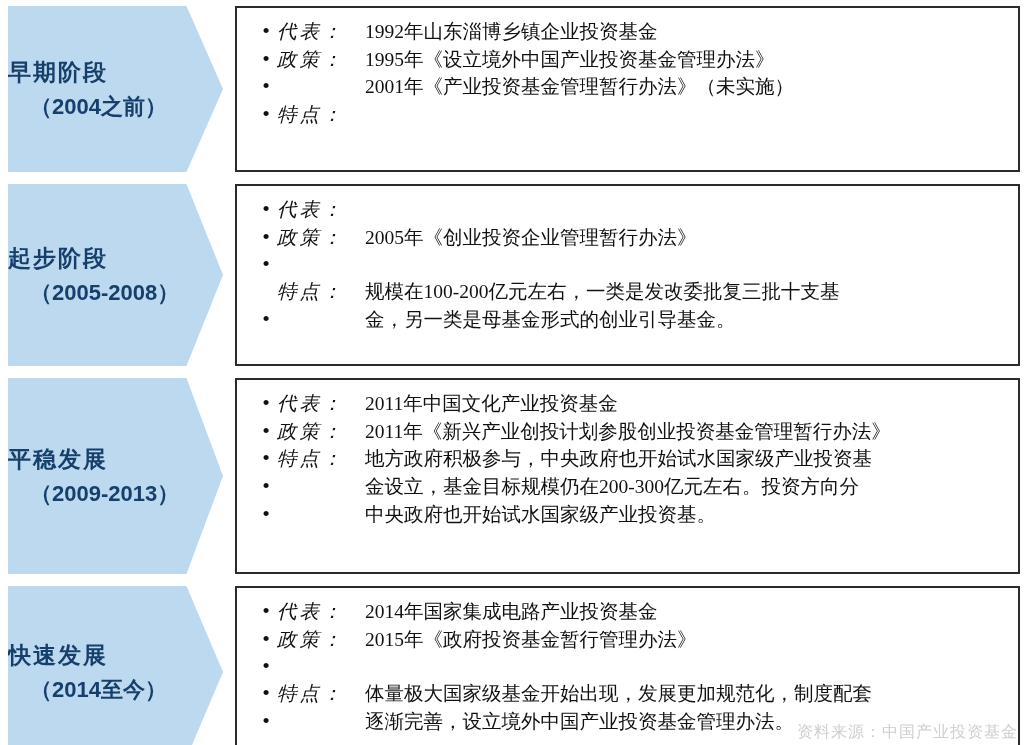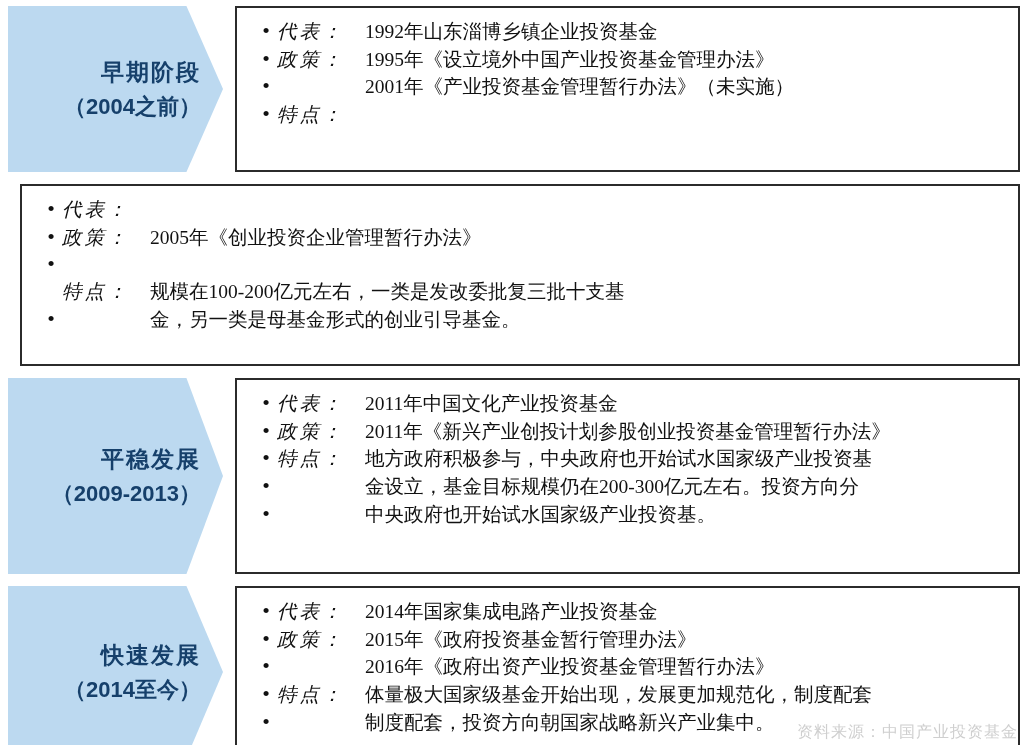--- a/index.html
+++ b/index.html
@@ -34,21 +34,21 @@
 
   
   .stage-label {
     position: relative;
     width: 215px;
     flex: 0 0 215px;
     background: #bcd9f0;
     color: #16406b;
     display: flex;
     flex-direction: column;
-    align-items: flex-end;
+    align-items: flex-start;
     justify-content: center;
     text-align: center;
     -webkit-clip-path: polygon(0 0, 83% 0, 100% 50%, 83% 100%, 0 100%);
     clip-path: polygon(0 0, 83% 0, 100% 50%, 83% 100%, 0 100%);
     font-weight: bold;
   }
   .stage-label .title {
     font-size: 23px;
     letter-spacing: 2px;
     line-height: 1.5;
@@ -139,20 +139,24 @@
         <span class="ltext">2001年《产业投资基金管理暂行办法》（未实施）</span>
       </div>
       <div class="line">
         <span class="bullet">•</span>
         <span class="lead">特点：</span>
       </div>
     </div>
   </div>
 
   <div class="stage-row r2">
+    <div class="stage-label">
+      <div class="title">起步阶段</div>
+      <div class="years">（2005-2008）</div>
+    </div>
     <div class="stage-body">
       <div class="line">
         <span class="bullet">•</span>
         <span class="lead">代表：</span>
       </div>
       <div class="line">
         <span class="bullet">•</span>
         <span class="lead">政策：</span>
         <span class="ltext">2005年《创业投资企业管理暂行办法》</span>
       </div>
@@ -219,29 +223,28 @@
         <span class="ltext">2014年国家集成电路产业投资基金</span>
       </div>
       <div class="line">
         <span class="bullet">•</span>
         <span class="lead">政策：</span>
         <span class="ltext">2015年《政府投资基金暂行管理办法》</span>
       </div>
       <div class="line">
         <span class="bullet">•</span>
         <span class="lead blank"></span>
-        <span class="ltext">2016年《政府出资产业投资基金管理暂行办法》</span>
       </div>
       <div class="line">
         <span class="bullet">•</span>
         <span class="lead">特点：</span>
         <span class="ltext">体量极大国家级基金开始出现，发展更加规范化，制度配套</span>
       </div>
       <div class="line">
         <span class="bullet">•</span>
         <span class="lead blank"></span>
-        <span class="ltext">制度配套，投资方向朝国家战略新兴产业集中。</span>
+        <span class="ltext">逐渐完善，设立境外中国产业投资基金管理办法。</span>
       </div>
     </div>
   </div>
 
   <div class="watermark">资料来源：中国产业投资基金</div>
 </div>
 
 </body></html>

